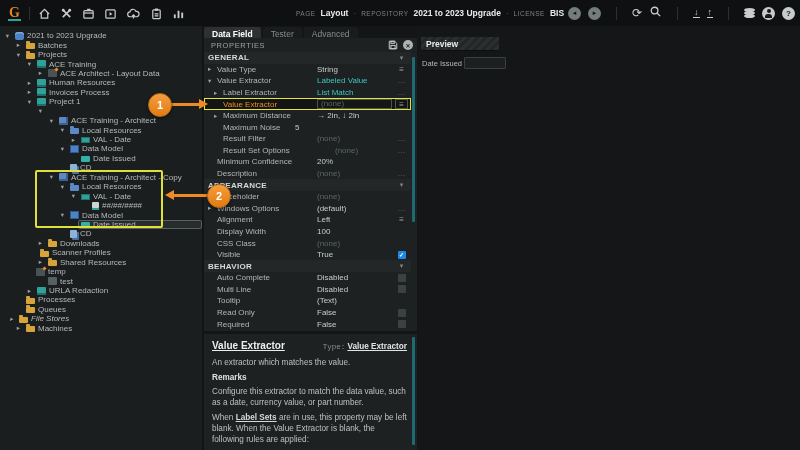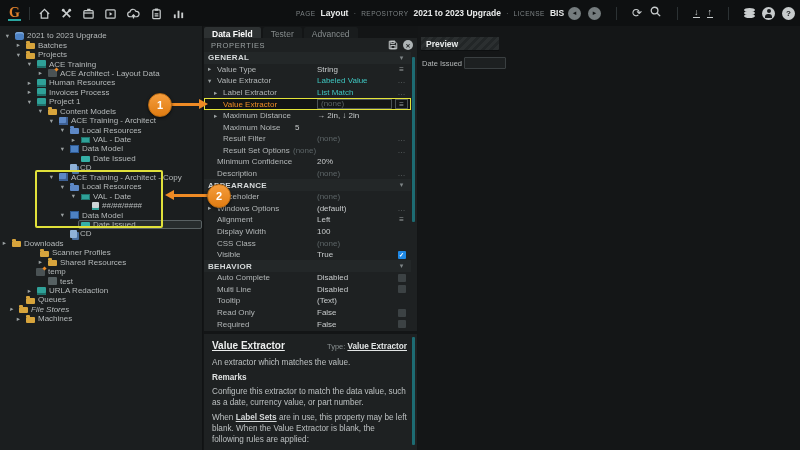--- a/index.html
+++ b/index.html
@@ -94,21 +94,21 @@
   .sec .plabel { flex:1; width:auto; font-weight:bold; color:#d6dadb; letter-spacing:.3px; }
   .sec .pright { color:#7f8687; font-size:7px; }
   .prow.hl { outline:1.5px solid #e4e439; outline-offset:-1px; background:#121415; }
   .scroll-thumb { position:absolute; width:3px; background:#1d6b72; border-radius:1px; }
 
   
   .doc { position:absolute; left:0; top:308px; width:213px; height:116px; background:#1e2122;
          padding:5px 10px 0 8px; overflow:hidden; color:#bcc0c1; font-size:8.2px; line-height:1.3; }
   .doc-head { display:flex; align-items:baseline; margin-bottom:5px; }
   .doc-title { font-size:10px; font-weight:bold; color:#eceeee; text-decoration:underline; flex:1; }
-  .doc-type-lab { font-size:7.5px; color:#8a9192; margin-right:2px; }
+  .doc-type-lab { font-size:7.5px; color:#8a9192; margin-right:2px;font-family:Liberation Mono, monospace; }
   .doc-type-val { font-size:8.2px; font-weight:bold; color:#e2e5e5; text-decoration:underline; }
   .doc p { margin-bottom:5px; }
   .doc .rem { font-weight:bold; color:#dfe2e2; margin-bottom:3px; }
   .doc-link { font-weight:bold; color:#d6d9da; text-decoration:underline; }
 
   
   .right-area { position:absolute; left:418px; top:26px; width:382px; height:424px; background:#141617; }
   .preview-head { position:absolute; left:3px; top:11px; width:78px; height:14px;
        background:repeating-linear-gradient(135deg,#2b2f30 0 3px,#222627 3px 6px);
        display:flex; align-items:center; padding-left:5px;
@@ -268,24 +268,20 @@
       </div>
       <div class="trow" style="padding-left: 25px;">
         <span class="exp">▾</span>
         <span class="node">
           <span class="ticon i-project-icon"></span>
           <span class="tlabel">Project 1</span>
         </span>
       </div>
       <div class="trow" style="padding-left: 36px;">
         <span class="exp">▾</span>
-        <span class="node">
-          <span class="ticon i-folder-icon"></span>
-          <span class="tlabel">Content Models</span>
-        </span>
       </div>
       <div class="trow" style="padding-left: 47px;">
         <span class="exp">▾</span>
         <span class="node">
           <span class="ticon i-content-model-icon"></span>
           <span class="tlabel">ACE Training - Architect</span>
         </span>
       </div>
       <div class="trow" style="padding-left: 58px;">
         <span class="exp">▾</span>
@@ -364,21 +360,21 @@
           <span class="tlabel">Date Issued</span>
         </span>
       </div>
       <div class="trow" style="padding-left: 58px;">
         <span class="exp"></span>
         <span class="node">
           <span class="ticon i-docs-icon"></span>
           <span class="tlabel">CD</span>
         </span>
       </div>
-      <div class="trow" style="">
+      <div class="trow" style="padding-left: 36px;">
         <span class="exp">▸</span>
         <span class="node">
           <span class="ticon i-folder-icon"></span>
           <span class="tlabel">Downloads</span>
         </span>
       </div>
       <div class="trow" style="padding-left: 28px;">
         <span class="exp"></span>
         <span class="node">
           <span class="ticon i-folder-icon"></span>
@@ -404,20 +400,27 @@
         <span class="node">
           <span class="ticon i-batch-icon"></span>
           <span class="tlabel">test</span>
         </span>
       </div>
       <div class="trow" style="padding-left: 25px;">
         <span class="exp">▸</span>
         <span class="node">
           <span class="ticon i-project-icon"></span>
           <span class="tlabel">URLA Redaction</span>
+        </span>
+      </div>
+      <div class="trow" style="padding-left: 14px;">
+        <span class="exp"></span>
+        <span class="node">
+          <span class="ticon i-folder-icon"></span>
+          <span class="tlabel">Processes</span>
         </span>
       </div>
       <div class="trow" style="padding-left: 14px;">
         <span class="exp"></span>
         <span class="node">
           <span class="ticon i-folder-icon"></span>
           <span class="tlabel">Queues</span>
         </span>
       </div>
       <div class="trow" style="padding-left: 7px; font-style: italic;">
@@ -512,21 +515,21 @@
           <span class="pright"></span>
         </div>
         <div class="prow">
           <span class="exp" style="margin-left: 6px;"></span>
           <span class="plabel" style="width: 94px;">Result Filter</span>
           <span class="pval v-muted">(none)</span>
           <span class="pright">…</span>
         </div>
         <div class="prow">
           <span class="exp" style="margin-left: 6px;"></span>
-          <span class="plabel" style="width: 70px;">Result Set Options</span>
+          <span class="plabel" style="width: 112px;">Result Set Options</span>
           <span class="pval v-muted">(none)</span>
           <span class="pright">…</span>
         </div>
         <div class="prow">
           <span class="exp"></span>
           <span class="plabel">Minimum Confidence</span>
           <span class="pval">20%</span>
           <span class="pright"></span>
         </div>
         <div class="prow">

